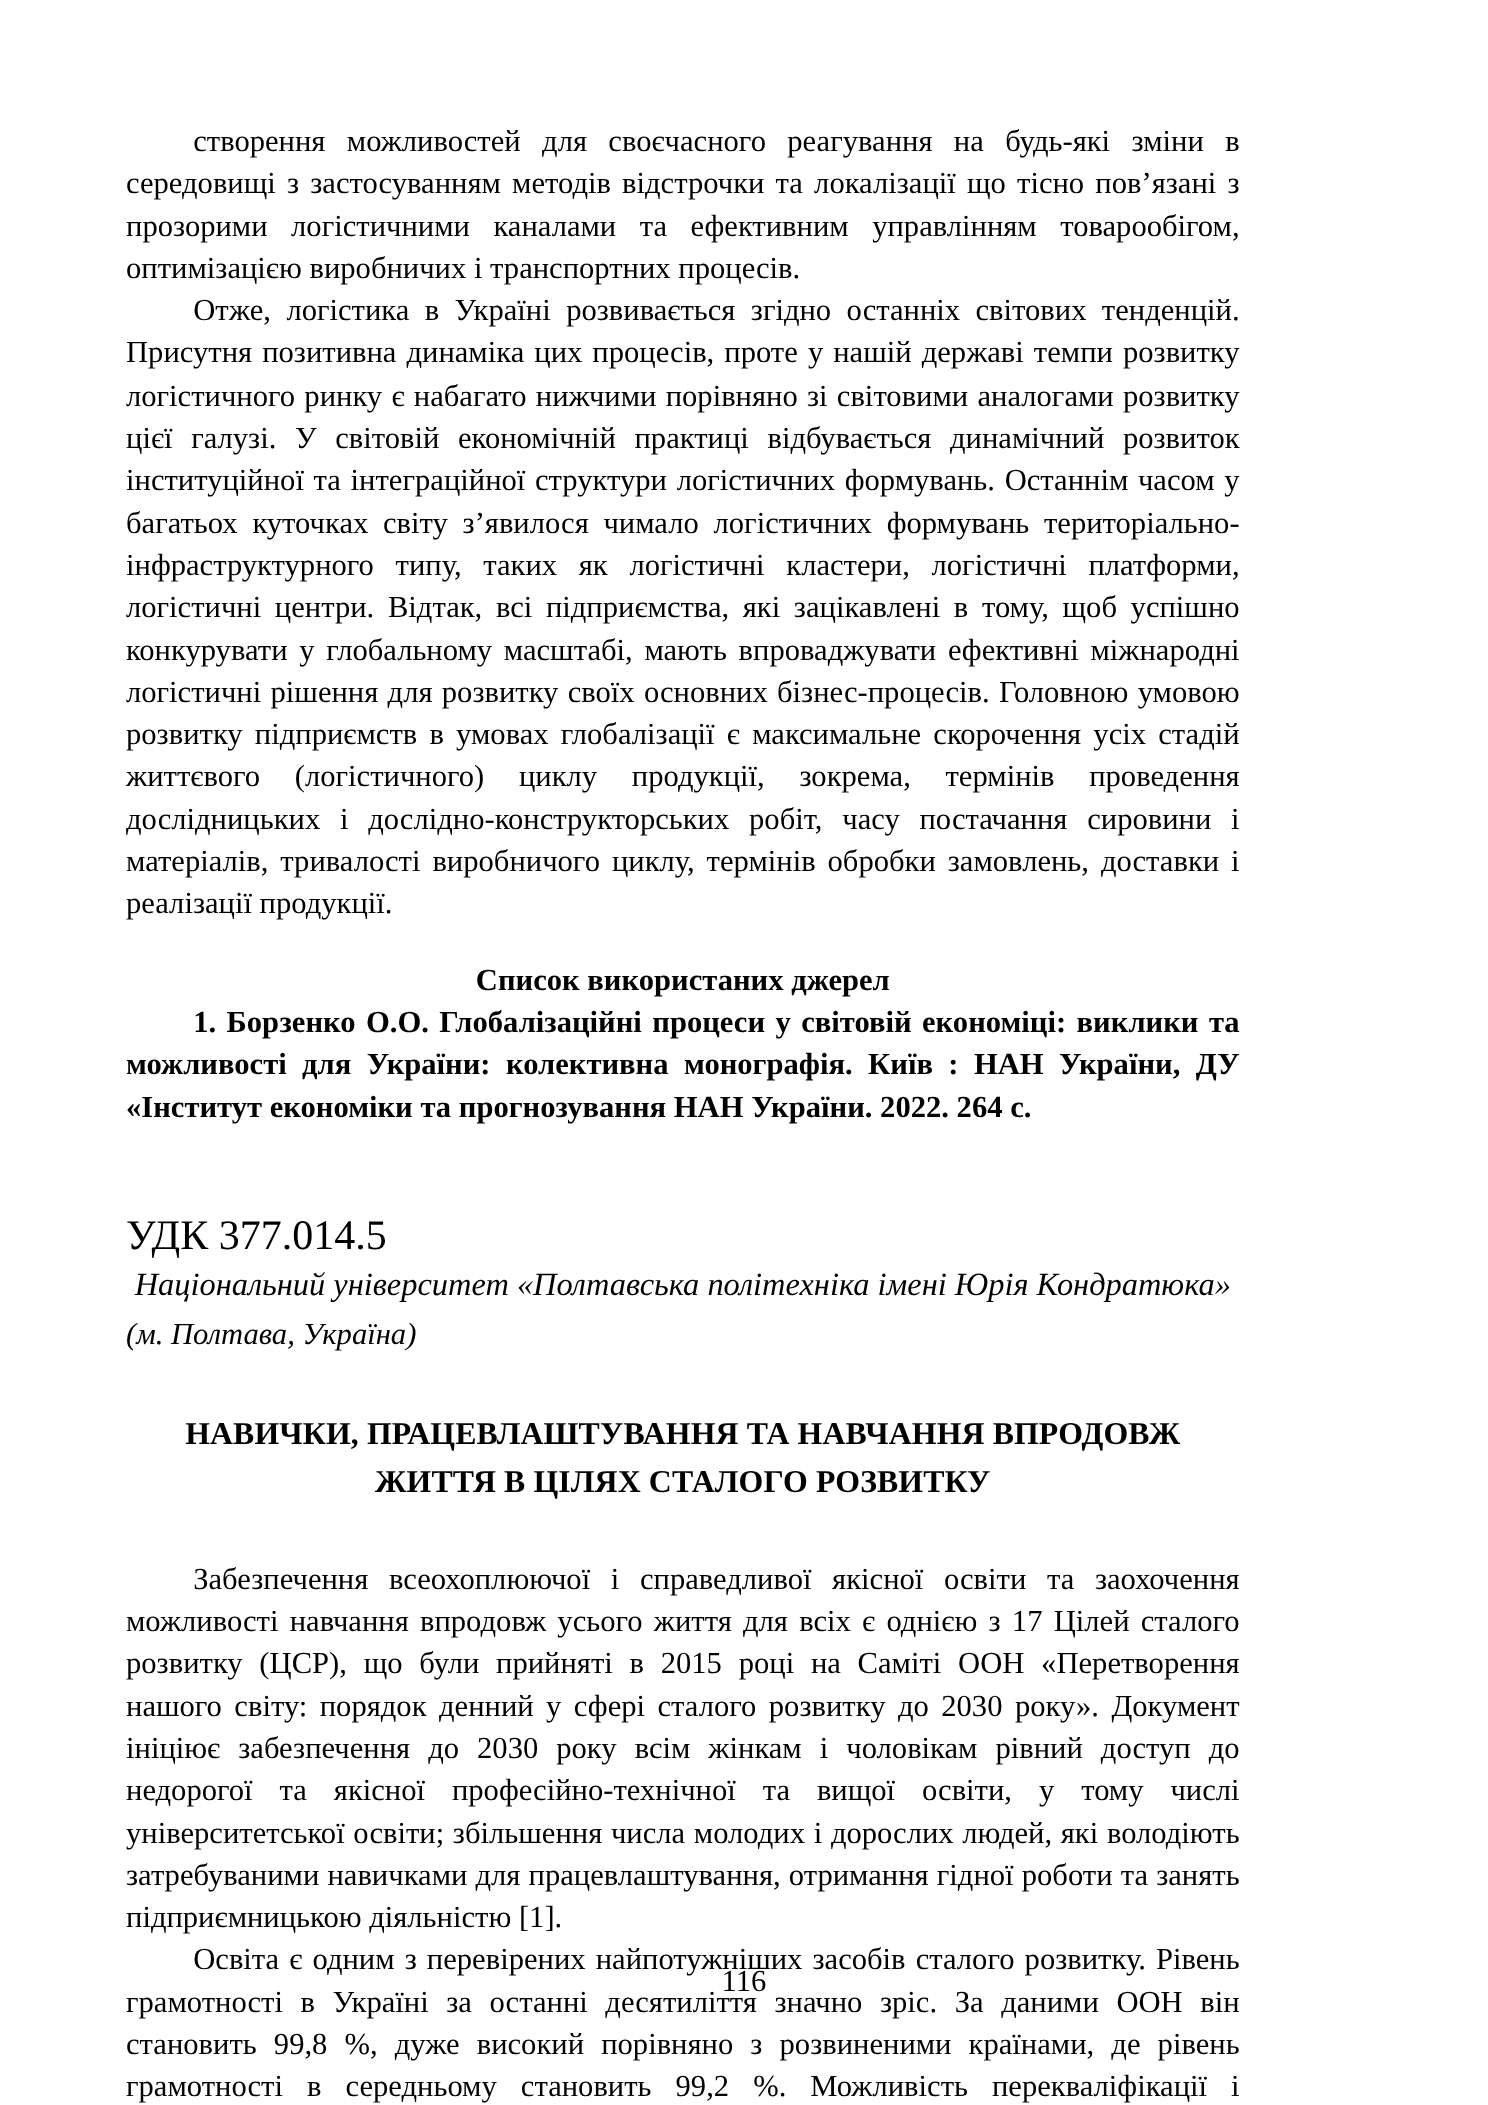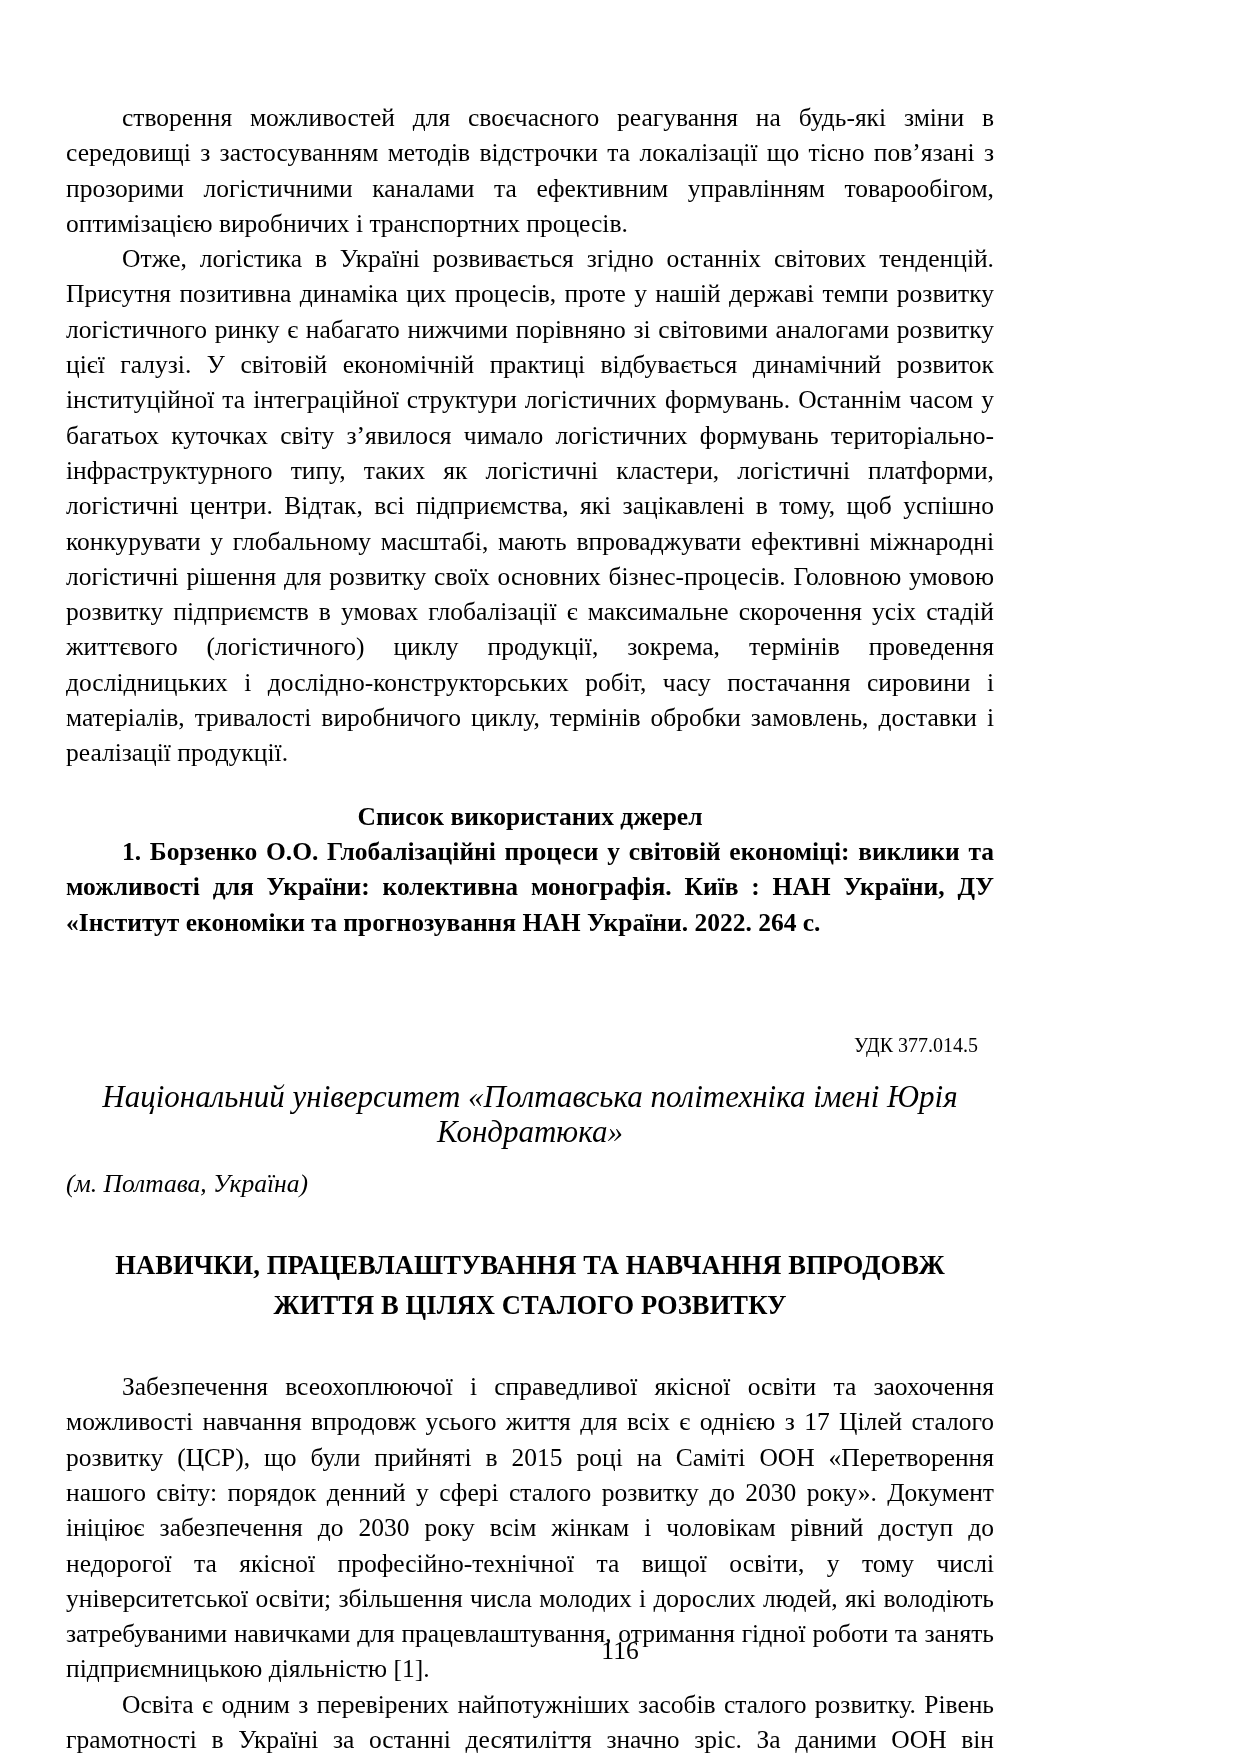--- a/index.html
+++ b/index.html
@@ -15,21 +15,21 @@
     position: relative;
     overflow: hidden;
   }
   .page {
     position: absolute;
     left: 0;
     top: 0;
     width: 1240px;
     height: 1754px;
     box-sizing: border-box;
-    padding: 100px 207px 0 66px;
+    padding: 100px 207px 0 105px;
   }
   .content {
     width: 928px;
   }
   p.body-par {
     margin: 0;
     font-size: 25.5px;
     line-height: 35.3px;
     text-align: justify;
     text-indent: 56px;
@@ -49,36 +49,36 @@
     font-size: 25.5px;
     line-height: 35.3px;
     text-align: justify;
     text-indent: 56px;
     font-weight: bold;
   }
   .ref-par .ital {
     font-style: italic;
   }
   .udc {
-    margin: 16px;
-    font-size: 20px;
+    margin: 0;
+    font-size: 35px;
     line-height: 35.3px;
-    text-align: right;
+    text-align: left;
     text-indent: 0;
   }
   .authors {
     margin: 0;
     font-size: 25.5px;
     line-height: 35.3px;
     text-align: center;
     text-indent: 0;
   }
   .affiliation {
-    margin: 16px;
-    font-size: 31px;
+    margin: 6px;
+    font-size: 27px;
     line-height: 35.3px;
     text-align: center;
     font-style: italic;
     text-indent: 0;
   }
   .city {
     margin: 0;
     font-size: 25.5px;
     line-height: 35.3px;
     font-style: italic;

